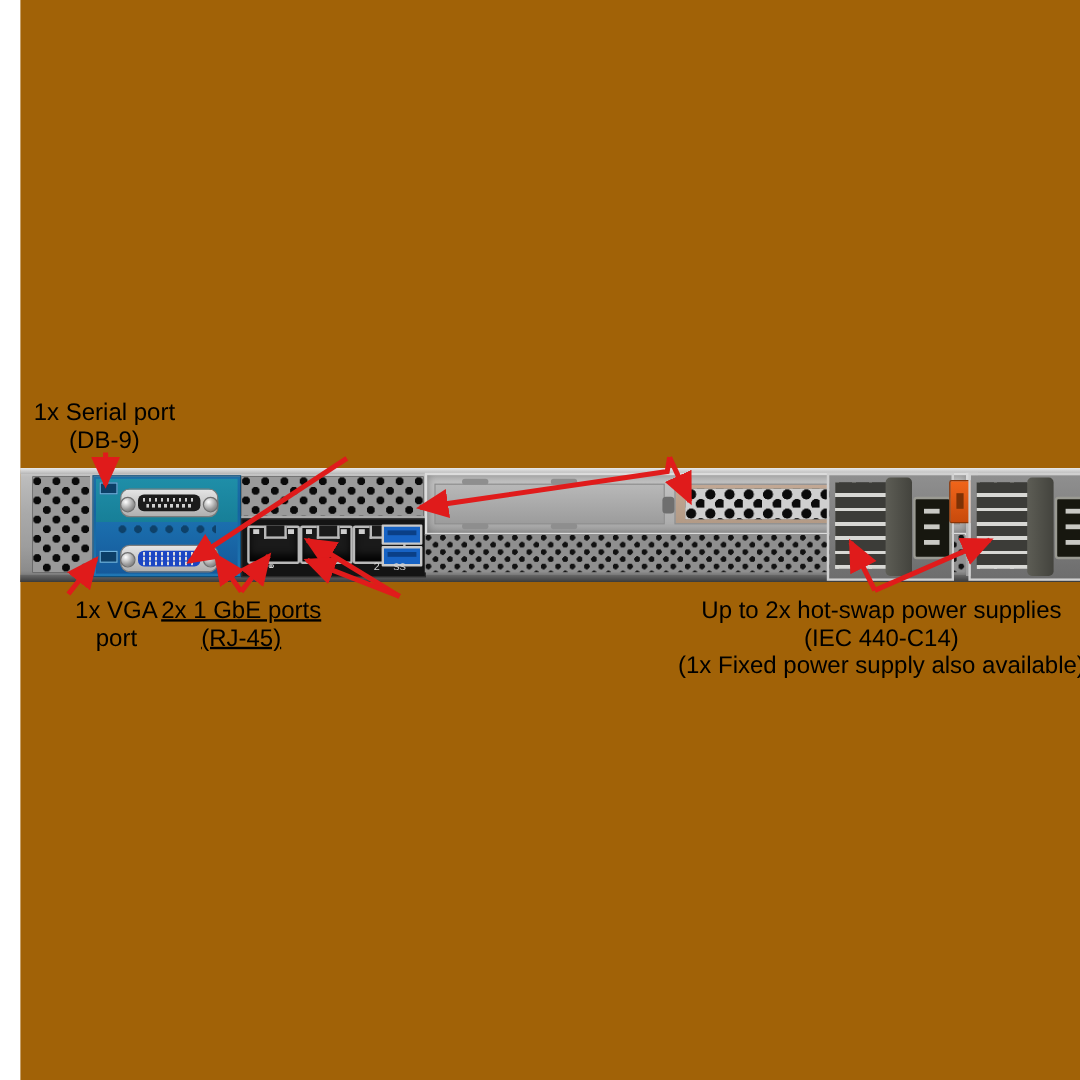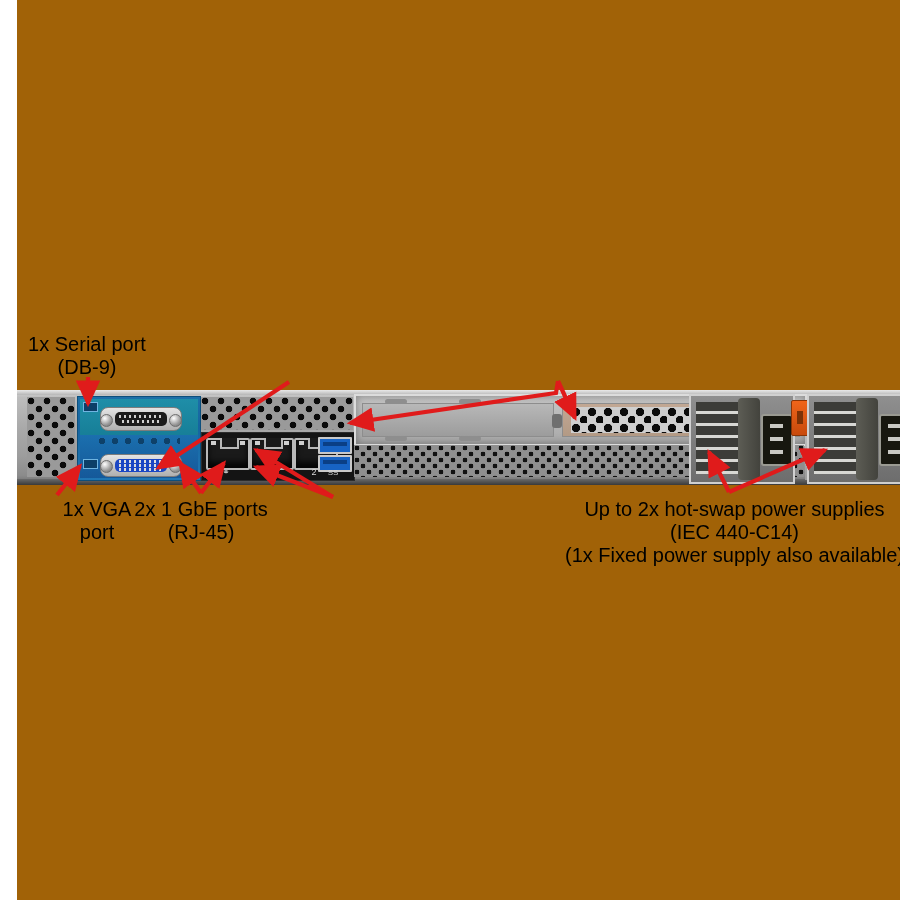--- a/index.html
+++ b/index.html
@@ -178,21 +178,21 @@
         <div class="blade" style="top:21px;"></div>
         <div class="blade" style="top:34px;"></div>
       </div>
       <div class="psu-latch" style="left:100px;"></div>
     </div>
   </div>
 
   <div class="label" style="left:4px;top:498px;width:76px;margin-left:38px;">1x VGA
 port</div>
 
-  <div class="label" style="left:96px;top:498px;width:176px;">2x 1 GbE ports
+  <div class="label" style="left:96px;top:498px;width:176px;text-decoration:underline;">2x 1 GbE ports
 (RJ-45)</div>
 
 
   <div class="label" style="left:535px;top:498px;width:365px;">Up to 2x hot-swap power supplies
 (IEC 440-C14)
 (1x Fixed power supply also available)</div>
 
   <svg id="arrows" viewBox="0 0 900 900">
     <defs>
       <marker id="ah" markerWidth="7" markerHeight="7" refX="5.6" refY="3.5" orient="auto" markerUnits="strokeWidth">

